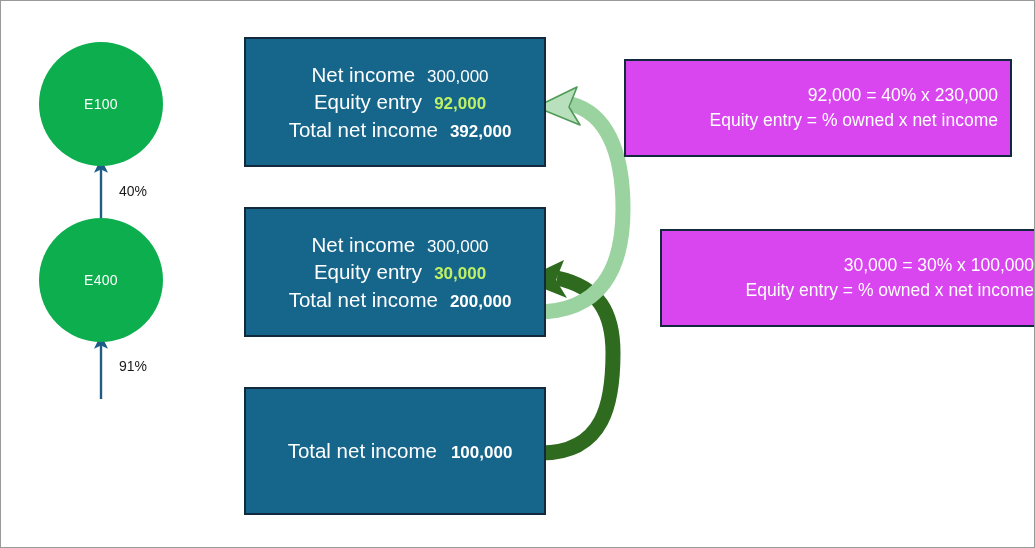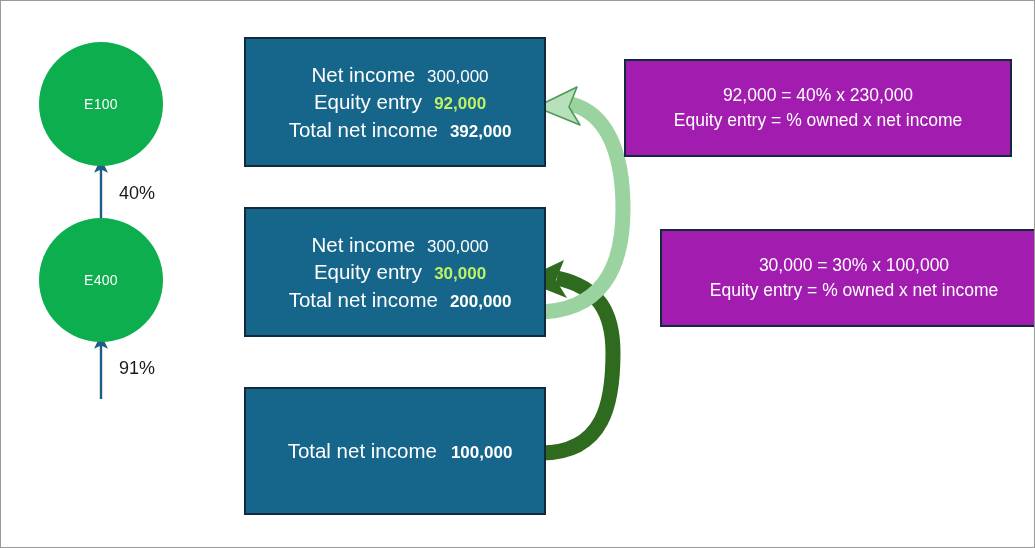--- a/index.html
+++ b/index.html
@@ -41,21 +41,21 @@
     color: #ffffff;
     font-size: 14px;
     letter-spacing: 0.3px;
     font-family: "Liberation Sans", sans-serif;
   }
 
   
   .pct-label {
     position: absolute;
     color: #1a1a1a;
-    font-size: 18px;
+    font-size: 14px;
     font-family: "Liberation Sans", sans-serif;
     white-space: nowrap;
   }
 
   
   .income-box {
     position: absolute;
     background: #16658B;
     border: 2px solid #13293D;
     box-sizing: border-box;
@@ -96,27 +96,27 @@
   .income-box.single .income-row {
     justify-content: flex-end;
   }
   .income-box.single .income-row .lbl {
     padding-right: 14px;
   }
 
   
   .callout-box {
     position: absolute;
-    background: #a21caf;
+    background: #d946ef;
     border: 2px solid #13293D;
     box-sizing: border-box;
     display: flex;
     flex-direction: column;
     justify-content: center;
-    align-items: center;
+    align-items: flex-end;
     padding: 0 12px;
   }
   .callout-line {
     color: #ffffff;
     font-size: 17.5px;
     line-height: 1.42;
     text-align: center;
     white-space: nowrap;
   }
 </style>

